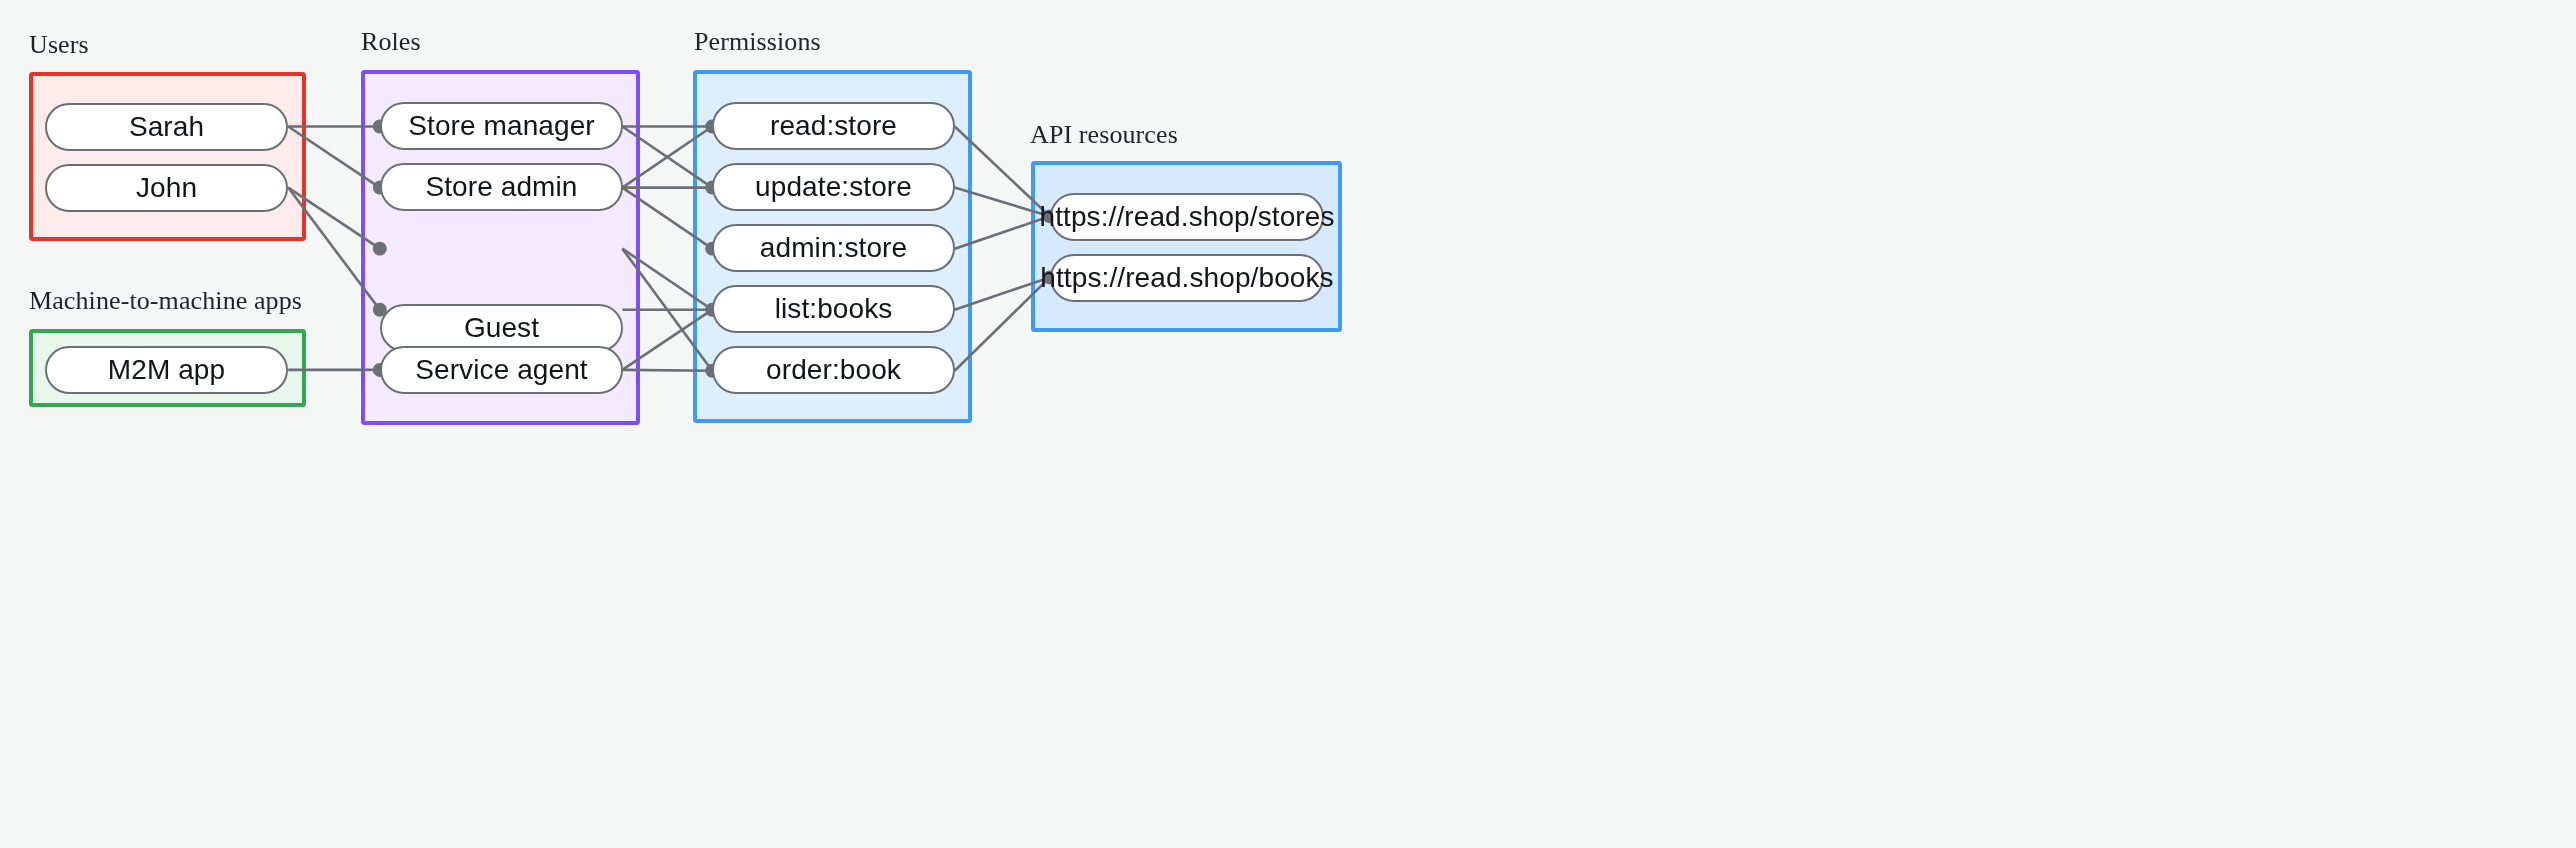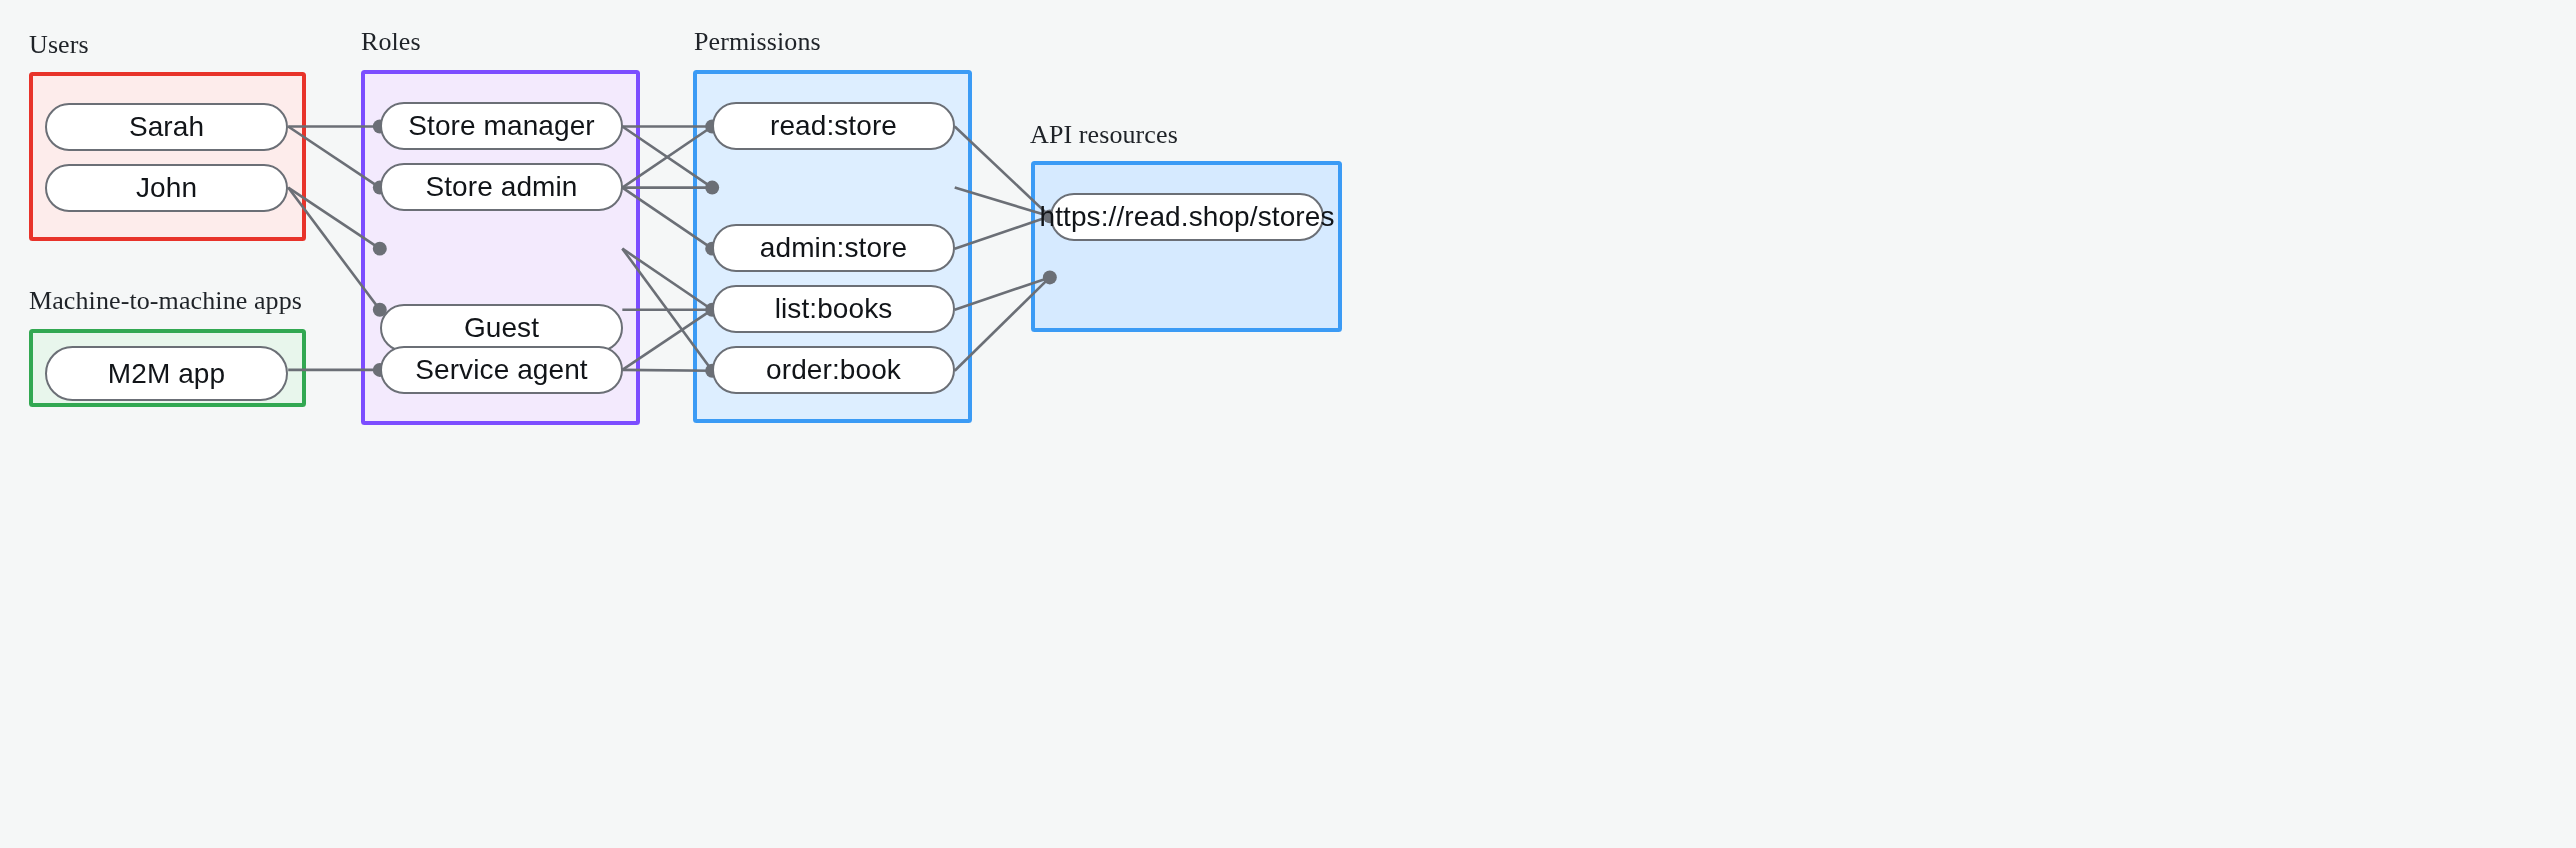--- a/index.html
+++ b/index.html
@@ -104,28 +104,30 @@
       <circle cx="816" cy="355" r="8"></circle>
       <circle cx="816" cy="425" r="8"></circle>
       <circle cx="1203" cy="248" r="8"></circle>
       <circle cx="1203" cy="318" r="8"></circle>
     </g>
   </svg>
 
   <div class="pill" style="left:45px;top:103px;width:243px;height:48px;">Sarah</div>
   <div class="pill" style="left:45px;top:164px;width:243px;height:48px;">John</div>
 
-  <div class="pill" style="left:45px;top:346px;width:243px;height:55px;">M2M app</div>
+  <div class="pill" style="left:45px;top:346px;width:243px;height:48px;">M2M app</div>
 
   <div class="pill" style="left:380px;top:102px;width:243px;height:48px;">Store manager</div>
   <div class="pill" style="left:380px;top:163px;width:243px;height:48px;">Store admin</div>
   <div class="pill" style="left:380px;top:285px;width:243px;height:48px;margin-top:19px;">Guest</div>
   <div class="pill" style="left:380px;top:346px;width:243px;height:48px;">Service agent</div>
 
   <div class="pill" style="left:712px;top:102px;width:243px;height:48px;">read:store</div>
+  <div class="pill" style="left:712px;top:163px;width:243px;height:48px;">update:store</div>
   <div class="pill" style="left:712px;top:224px;width:243px;height:48px;">admin:store</div>
   <div class="pill" style="left:712px;top:285px;width:243px;height:48px;">list:books</div>
   <div class="pill" style="left:712px;top:346px;width:243px;height:48px;">order:book</div>
 
   <div class="pill" style="left:1050px;top:193px;width:274px;height:48px;">https://read.shop/stores</div>
+  <div class="pill" style="left:1050px;top:254px;width:274px;height:48px;">https://read.shop/books</div>
 
 </div>
 
 
 </body></html>

